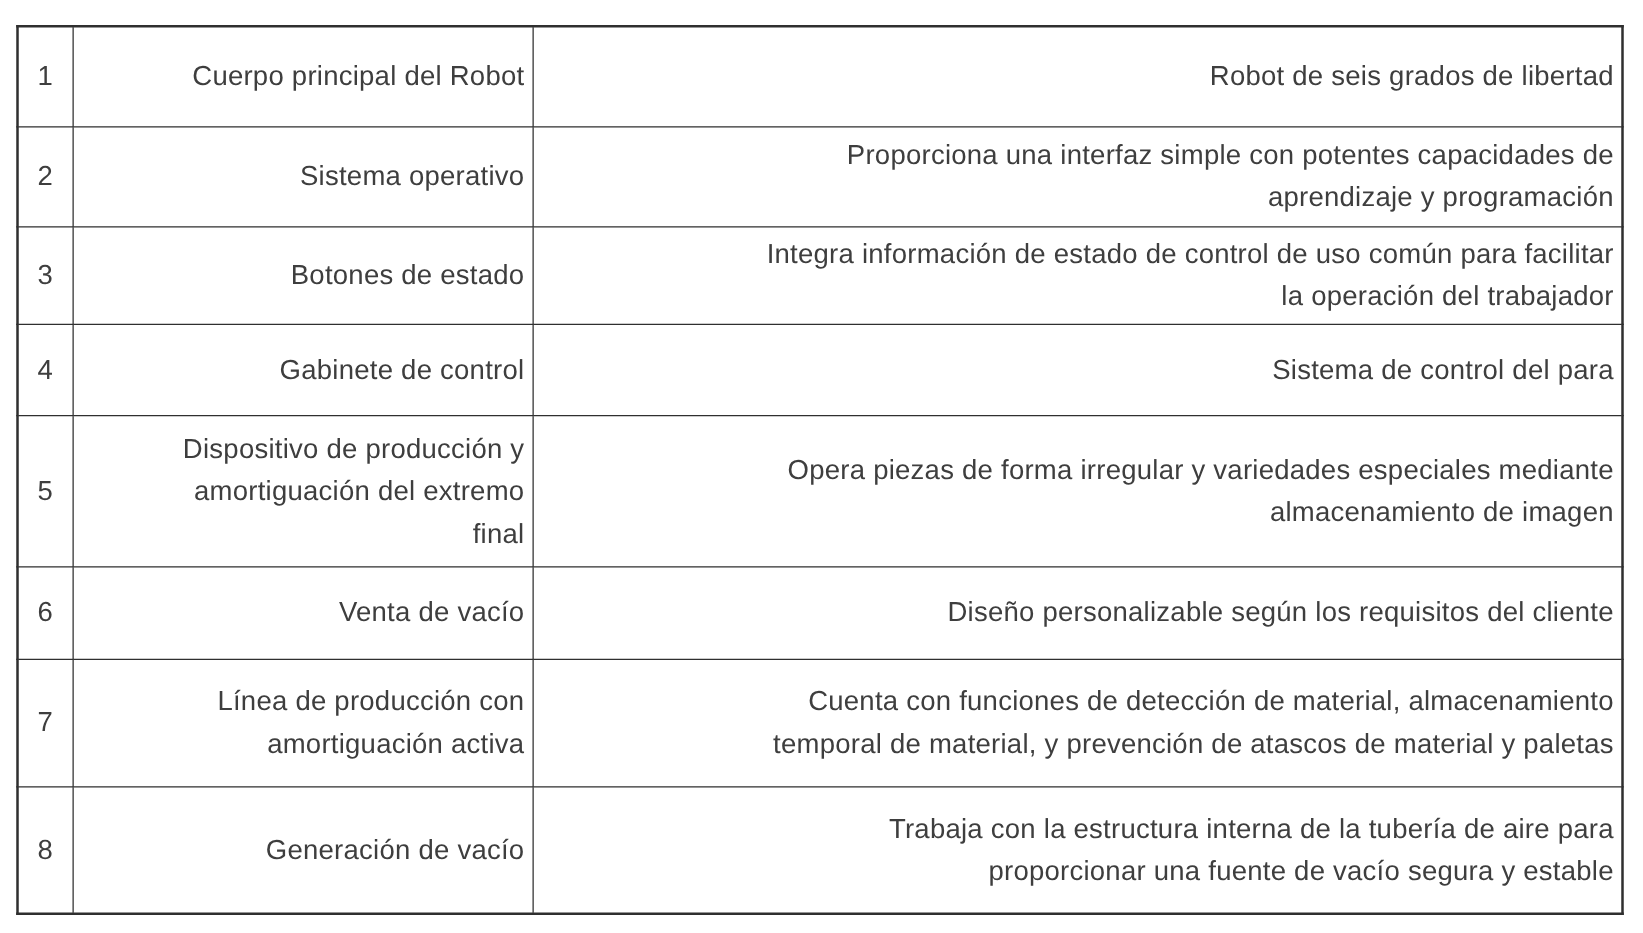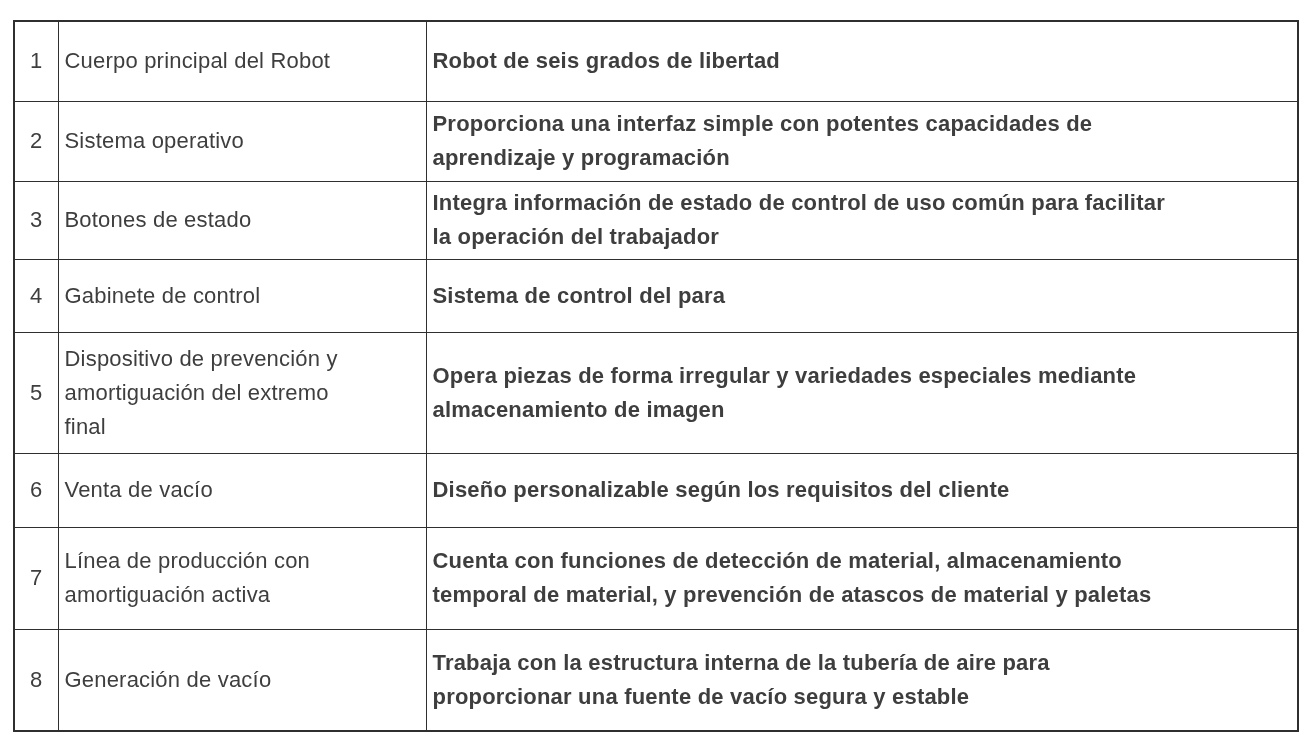--- a/index.html
+++ b/index.html
@@ -38,25 +38,25 @@
     line-height: 34px;
     letter-spacing: 0.2px;
     padding: 2px 6px;
     overflow: hidden;
   }
   td.cell-num {
     text-align: center;
     padding: 2px 2px;
   }
   td.cell-name, td.cell-desc {
-    text-align: left;
+    text-align: right;
     white-space: pre-line;
     padding-left: 7px;
   }
-  td.cell-desc { padding-left: 9px; font-weight: bold; }
+  td.cell-desc { padding-left: 9px; }
   
   tr:nth-child(1) { height: 80px; }
   tr:nth-child(2) { height: 80px; }
   tr:nth-child(3) { height: 78px; }
   tr:nth-child(4) { height: 73px; }
   tr:nth-child(5) { height: 121px; }
   tr:nth-child(6) { height: 74px; }
   tr:nth-child(7) { height: 102px; }
   tr:nth-child(8) { height: 102px; }
 </style>
@@ -92,21 +92,21 @@
   </tr>
 
   <tr>
     <td class="cell-num">4</td>
     <td class="cell-name">Gabinete de control</td>
     <td class="cell-desc">Sistema de control del para</td>
   </tr>
 
   <tr>
     <td class="cell-num">5</td>
-    <td class="cell-name">Dispositivo de prevención y
+    <td class="cell-name">Dispositivo de producción y
 amortiguación del extremo
 final</td>
     <td class="cell-desc">Opera piezas de forma irregular y variedades especiales mediante
 almacenamiento de imagen</td>
   </tr>
 
   <tr>
     <td class="cell-num">6</td>
     <td class="cell-name">Venta de vacío</td>
     <td class="cell-desc">Diseño personalizable según los requisitos del cliente</td>

